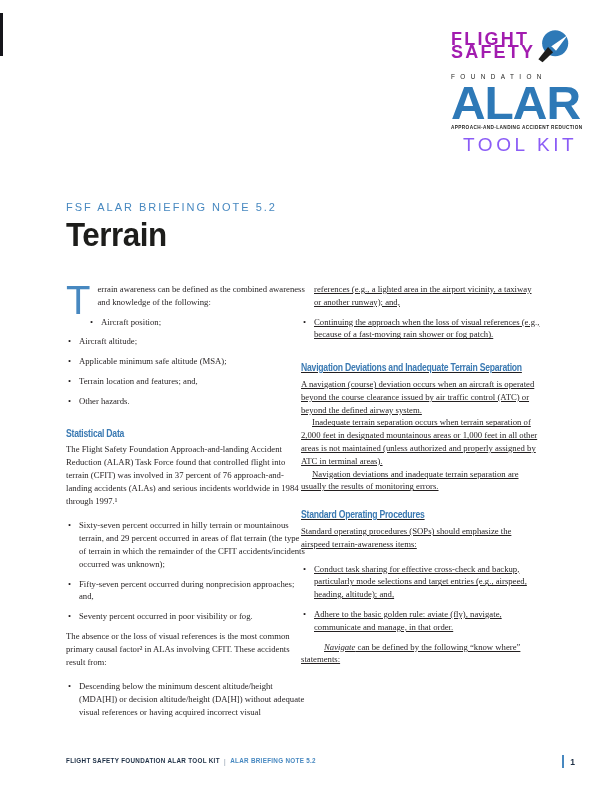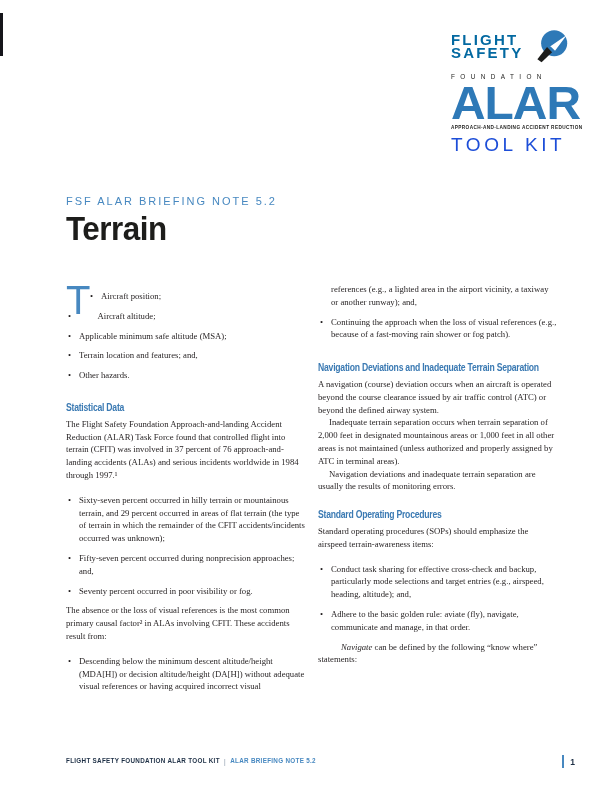--- a/index.html
+++ b/index.html
@@ -7,43 +7,43 @@
     width:612px;height:792px;background:#ffffff;position:relative;
     font-family:"Liberation Serif",serif;color:#231f20;overflow:hidden;
   }
   
   .corner-mark{position:absolute;left:0;top:13px;width:3px;height:43px;background:#15151a;}
 
   
   .logo{position:absolute;top:29px;right:41px;width:120px;}
   .logo-row{display:flex;align-items:flex-start;justify-content:space-between;}
   .logo-words{font-family:"Liberation Sans",sans-serif;font-weight:bold;
-    font-size:15px;line-height:13px;letter-spacing:2.2px;color:#0369a1;padding-top:4px;}
+    font-size:18px;line-height:13px;letter-spacing:2.2px;color:#a21caf;padding-top:4px;}
   .logo-foundation{font-family:"Liberation Sans",sans-serif;font-size:6.4px;
     letter-spacing:5.4px;color:#1d1d1b;margin-top:3px;white-space:nowrap;}
   .logo-alar{font-family:"Liberation Sans",sans-serif;font-weight:bold;
     font-size:47px;line-height:40px;color:#2e79b7;letter-spacing:-1px;margin-top:3px;
     transform:scaleX(1.02);transform-origin:left center;}
   .logo-tagline{font-family:"Liberation Sans",sans-serif;font-weight:bold;
     font-size:4.7px;letter-spacing:.4px;color:#1d1d1b;margin-top:2px;white-space:nowrap;}
   .logo-toolkit{font-family:"Liberation Sans",sans-serif;font-size:19px;
-    letter-spacing:3.6px;color:#1d4ed8;margin-top:4px;white-space:nowrap;}
+    letter-spacing:3.6px;color:#8b5cf6;margin-top:4px;white-space:nowrap;margin-left:12px;}
 
   
-  .title-block{position:absolute;left:66px;top:195px;}
+  .title-block{position:absolute;left:66px;top:201px;}
   .kicker{font-family:"Liberation Sans",sans-serif;font-size:11px;
     letter-spacing:2px;color:#4788c0;}
   .doc-title{font-family:"Liberation Sans",sans-serif;font-weight:bold;
     font-size:33px;color:#1d1d1b;margin-top:3px;letter-spacing:-.5px;
     transform:scaleX(.95);transform-origin:left center;}
 
   
   .col{position:absolute;top:283px;width:239px;font-size:8.7px;line-height:12.8px;}
   .col-left{left:66px;}
-  .col-right{left:318px;}
+  .col-right{left:301px;text-decoration:underline;}
   .col p{margin:0;}
   .ind{text-indent:11px;}
   .dropcap{float:left;font-family:"Liberation Sans",sans-serif;font-weight:400;
     font-size:40px;line-height:33px;height:30px;color:#4788c0;margin:1px 7px 0 0;}
   .bullet{position:relative;padding-left:13px;margin:7px 0;}
   .bullet::before{content:"\2022";position:absolute;left:2px;top:0;}
   .sub-bullet{margin-left:22px;}
   .cont{padding-left:13px;margin:0 0 7px 0;}
   .h2{font-family:"Liberation Sans",sans-serif;font-weight:bold;font-size:10.8px;
     letter-spacing:-.3px;color:#3b7ab3;margin:15px 0 4px 0;white-space:nowrap;
@@ -86,21 +86,21 @@
   <div class="logo-tagline">APPROACH-AND-LANDING ACCIDENT REDUCTION</div>
   <div class="logo-toolkit">TOOL KIT</div>
 </div>
 
 <div class="title-block">
   <div class="kicker">FSF ALAR BRIEFING NOTE 5.2</div>
   <div class="doc-title">Terrain</div>
 </div>
 
 <div class="col col-left">
-  <p><span class="dropcap">T</span></p>
+  <p><span class="dropcap">T</span><span>errain awareness can be defined as the combined awareness and knowledge of the following:</span></p>
 
   <div class="bullet sub-bullet">Aircraft position;</div>
   <div class="bullet">Aircraft altitude;</div>
   <div class="bullet">Applicable minimum safe altitude (MSA);</div>
   <div class="bullet">Terrain location and features; and,</div>
   <div class="bullet">Other hazards.</div>
 
   <div class="h2" style="margin-top:19px;">Statistical Data</div>
   <p>The Flight Safety Foundation Approach-and-landing Accident Reduction (ALAR) Task Force found that controlled flight into terrain (CFIT) was involved in 37 percent of 76 approach-and-landing accidents (ALAs) and serious incidents worldwide in 1984 through 1997.¹</p>
 

